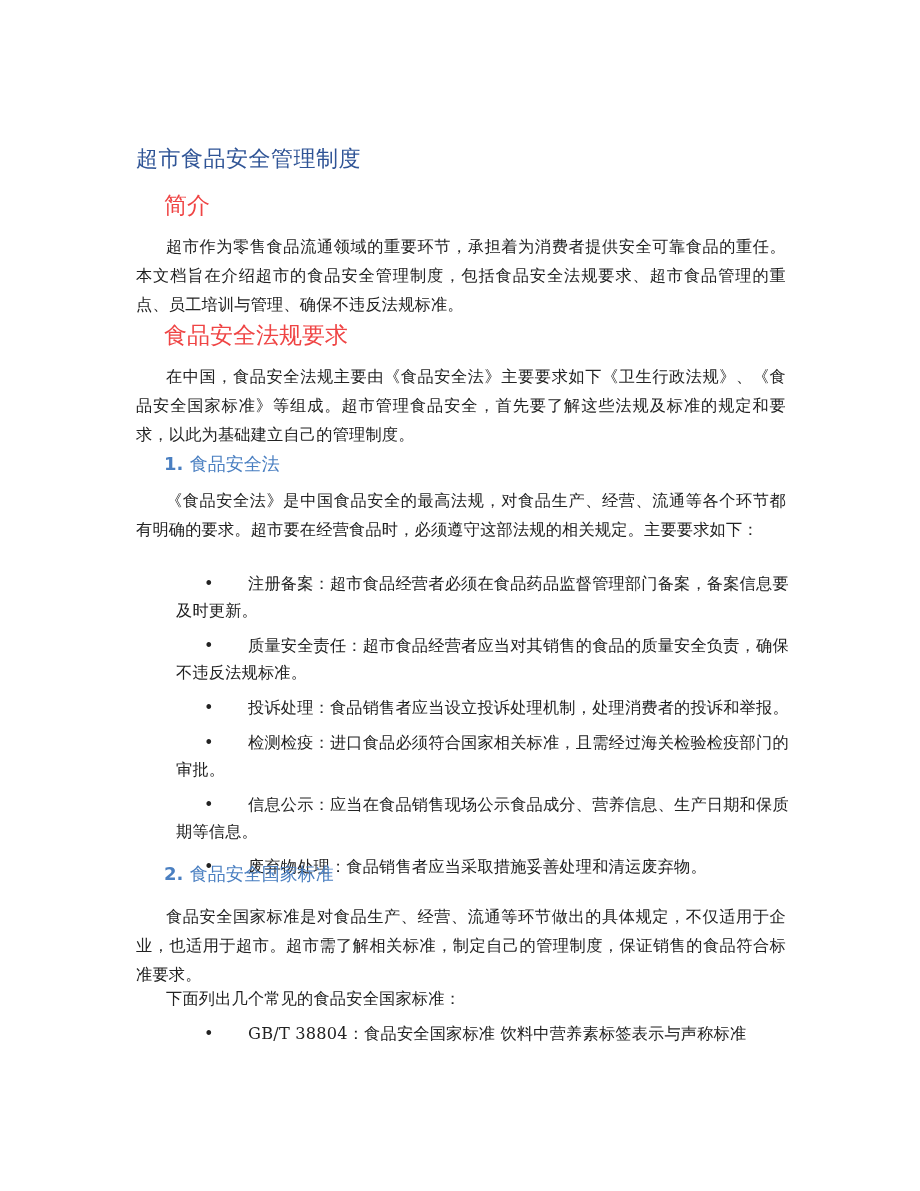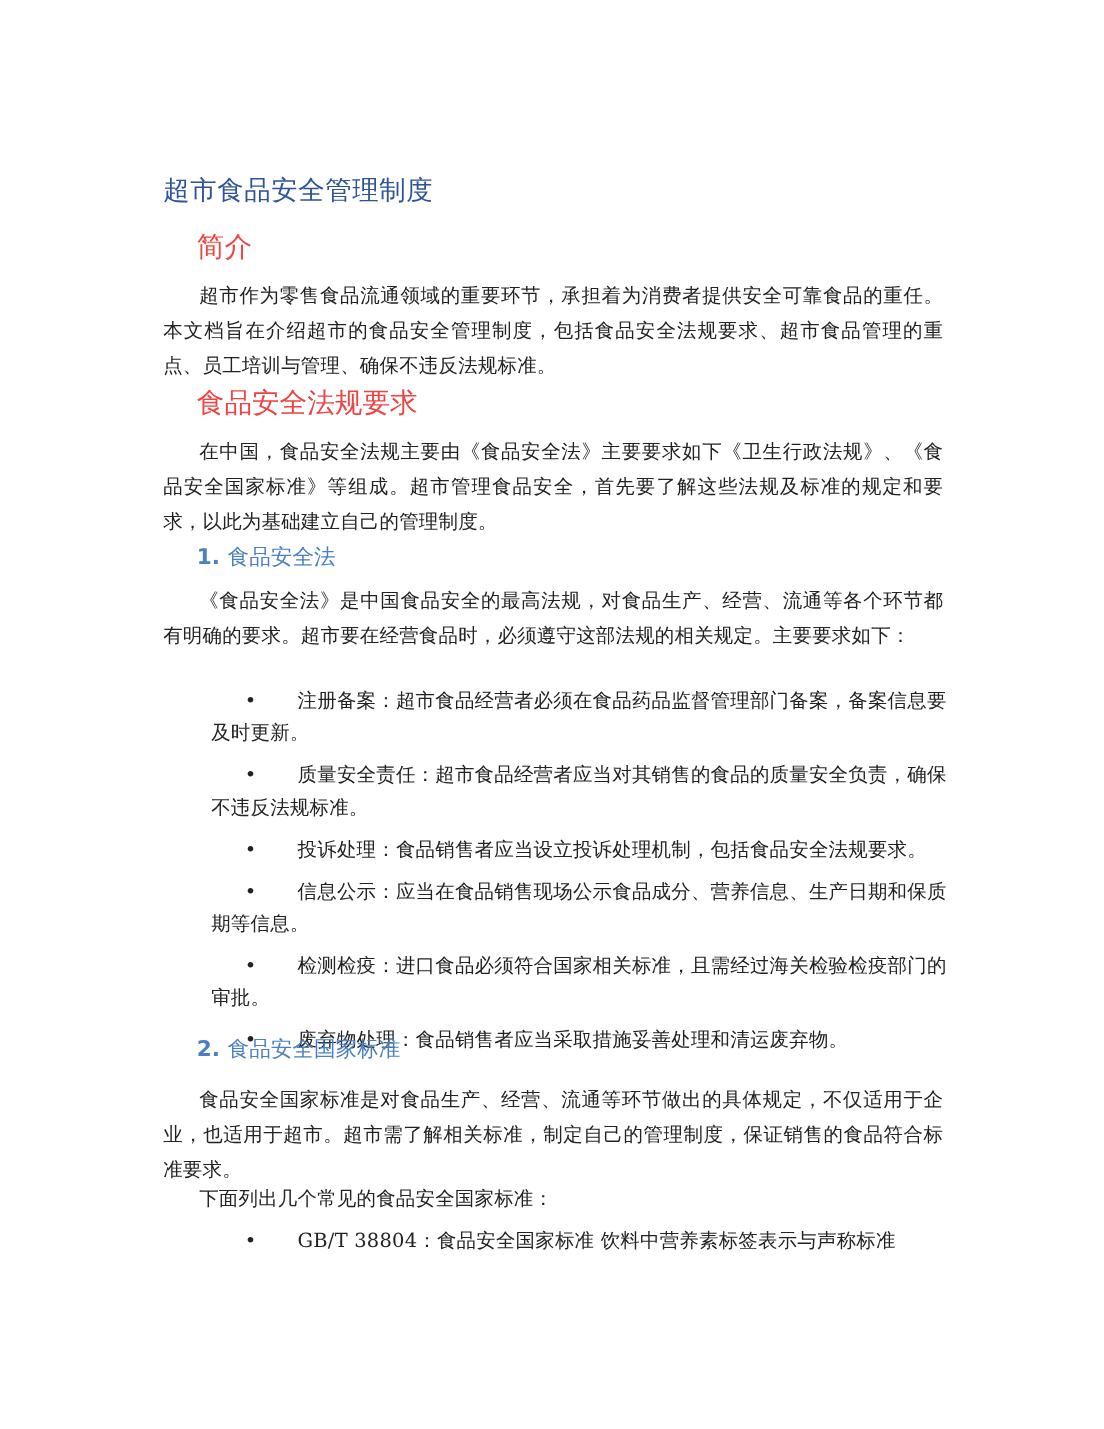--- a/index.html
+++ b/index.html
@@ -34,23 +34,23 @@
 
   <div class="h2" style="top:452px;">
     <span>1.</span>
     <span class="txt">食品安全法</span>
   </div>
   <div class="para" style="top:486px;">《食品安全法》是中国食品安全的最高法规，对食品生产、经营、流通等各个环节都有明确的要求。超市要在经营食品时，必须遵守这部法规的相关规定。主要要求如下：</div>
 
   <ul class="bullets" style="top:570px;">
     <li><span class="dot">•</span><span>注册备案：超市食品经营者必须在食品药品监督管理部门备案，备案信息要及时更新。</span></li>
     <li><span class="dot">•</span><span>质量安全责任：超市食品经营者应当对其销售的食品的质量安全负责，确保不违反法规标准。</span></li>
-    <li><span class="dot">•</span><span>投诉处理：食品销售者应当设立投诉处理机制，包括食品安全法规要求。</span></li>
+    <li><span class="dot">•</span><span>投诉处理：食品销售者应当设立投诉处理机制，处理消费者的投诉和举报。</span></li>
+    <li><span class="dot">•</span><span>检测检疫：进口食品必须符合国家相关标准，且需经过海关检验检疫部门的审批。</span></li>
     <li><span class="dot">•</span><span>信息公示：应当在食品销售现场公示食品成分、营养信息、生产日期和保质期等信息。</span></li>
-    <li><span class="dot">•</span><span>检测检疫：进口食品必须符合国家相关标准，且需经过海关检验检疫部门的审批。</span></li>
     <li><span class="dot">•</span><span>废弃物处理：食品销售者应当采取措施妥善处理和清运废弃物。</span></li>
   </ul>
 
   <div class="h2" style="top:862px;">
     <span>2.</span>
     <span class="txt">食品安全国家标准</span>
   </div>
   <div class="para" style="top:902px;">食品安全国家标准是对食品生产、经营、流通等环节做出的具体规定，不仅适用于企业，也适用于超市。超市需了解相关标准，制定自己的管理制度，保证销售的食品符合标准要求。</div>
   <div class="para" style="top:984px;">下面列出几个常见的食品安全国家标准：</div>
 

